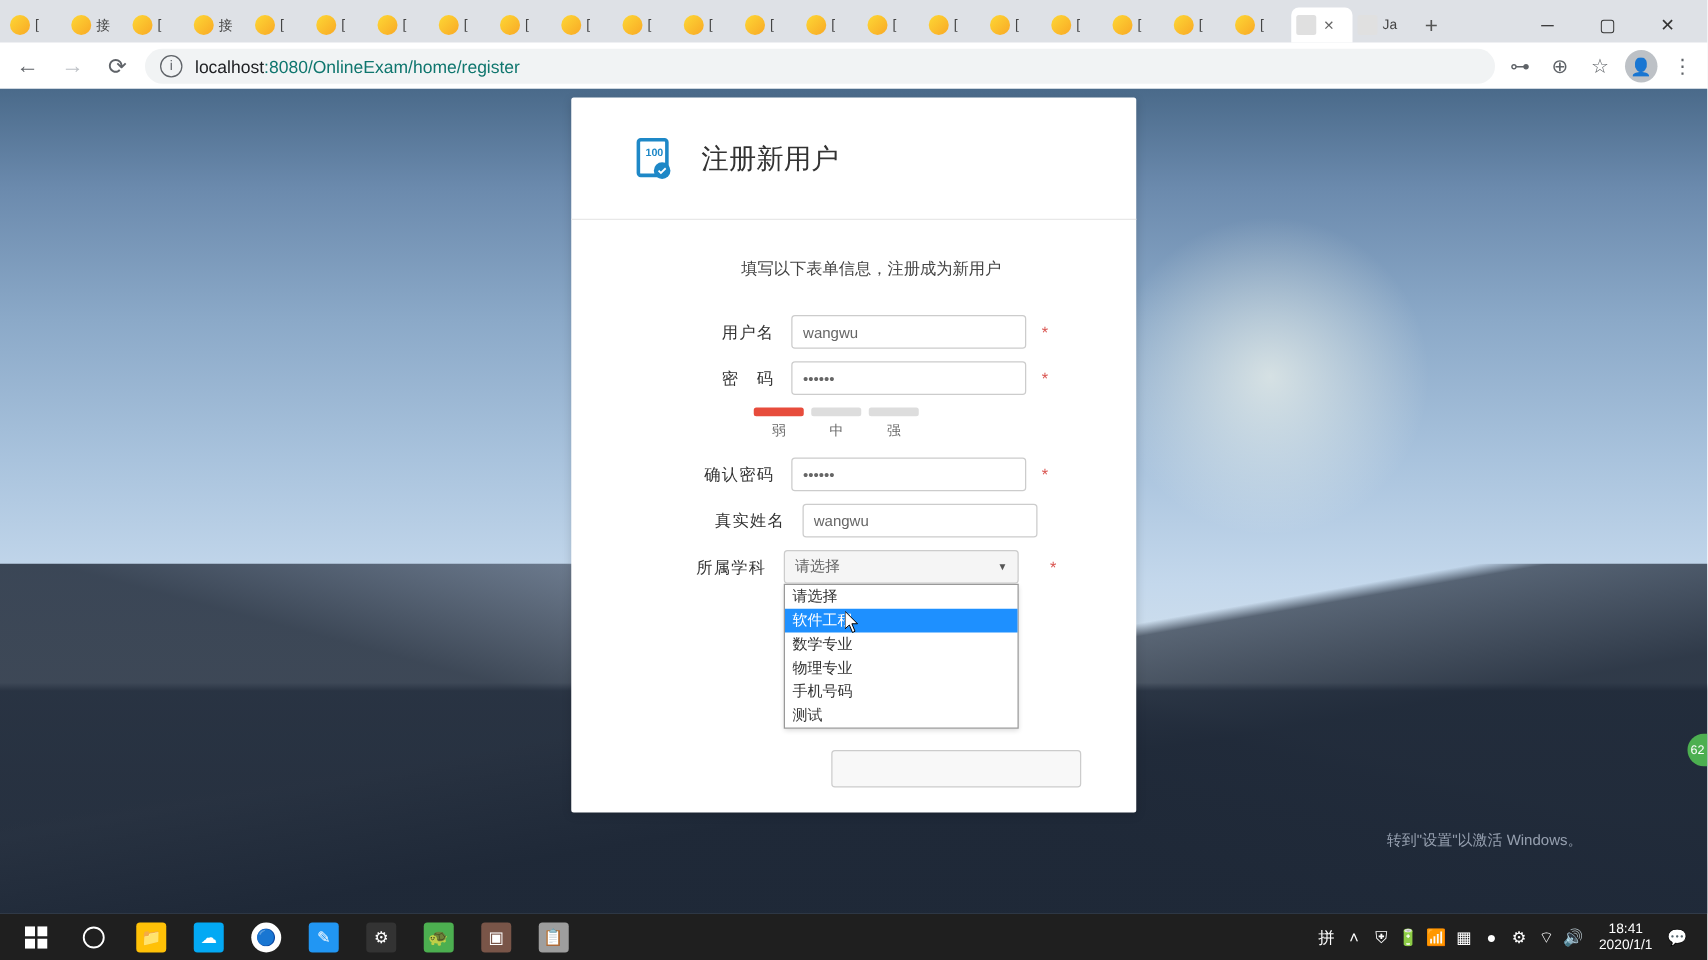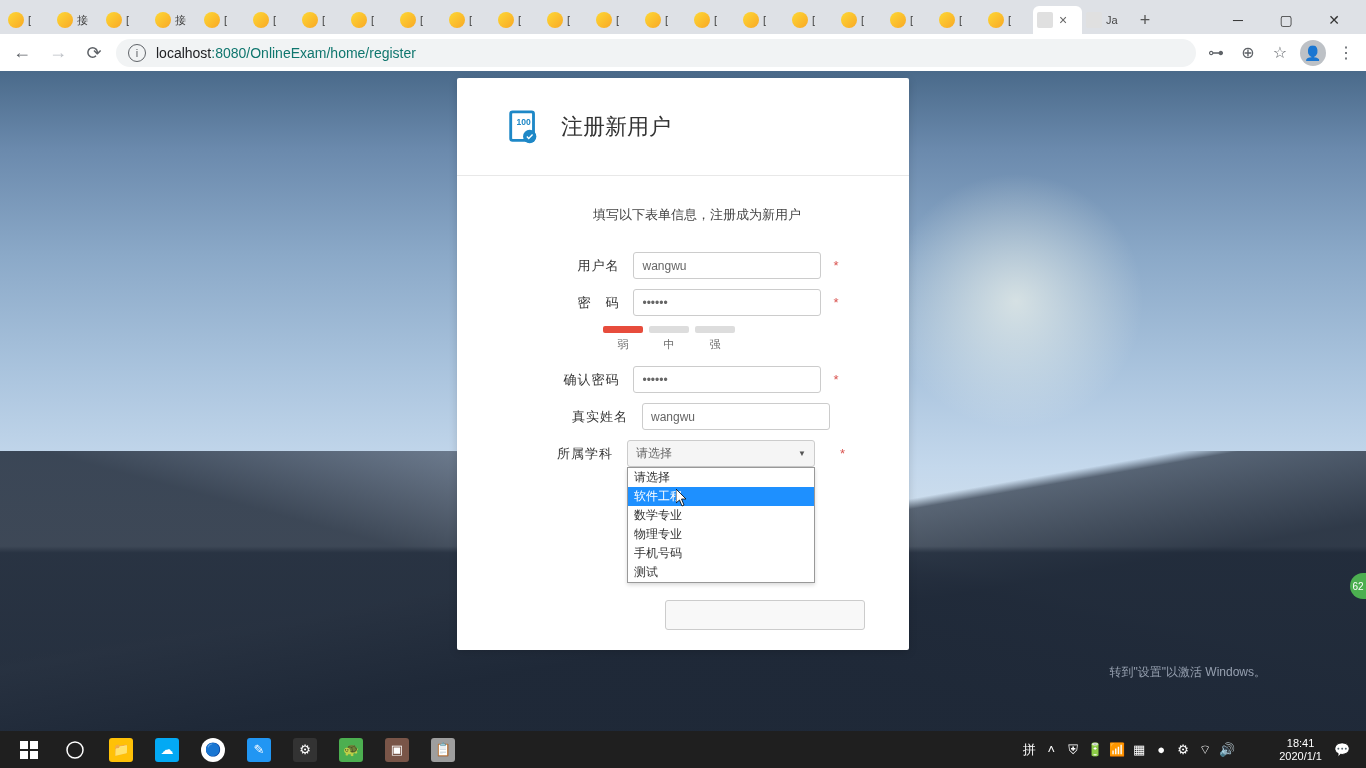--- a/index.html
+++ b/index.html
@@ -223,21 +223,21 @@
       color: rgba(200,210,225,0.7);
       text-align: left;
     }
     
     .watermark .wm-title { font-size: 20px; }
     .watermark .wm-sub { font-size: 12px; margin-top: 2px; }
     
     .badge-62 {
       position: absolute;
       right: 0;
-      top: 502px;
+      top: 516px;
       width: 16px;
       height: 26px;
       background: #4caf50;
       border-radius: 13px 0 0 13px;
       color: #fff;
       font-size: 10px;
       display: flex;
       align-items: center;
       justify-content: center;
     }
@@ -471,21 +471,20 @@
       display: flex;
       align-items: center;
       justify-content: center;
       font-size: 13px;
     }
     
     .clock {
       text-align: center;
       line-height: 13px;
       padding: 0 6px;
-      margin-left: 32px;
     }
   </style>
 </head>
 <body>
 
 <div class="browser-chrome">
   <div class="tab-bar">
     <div class="tab">
         <span class="tab-favicon emoji"></span>
         <span>[</span>

